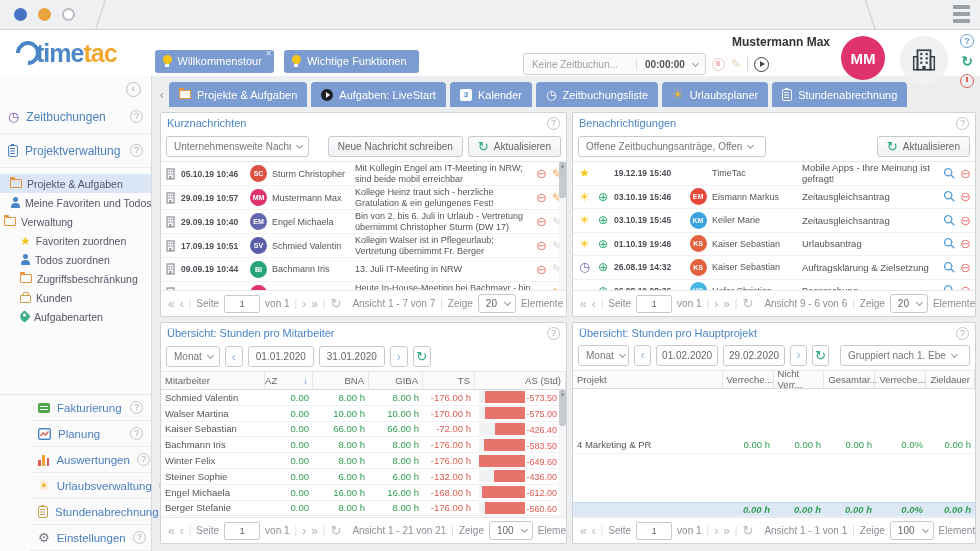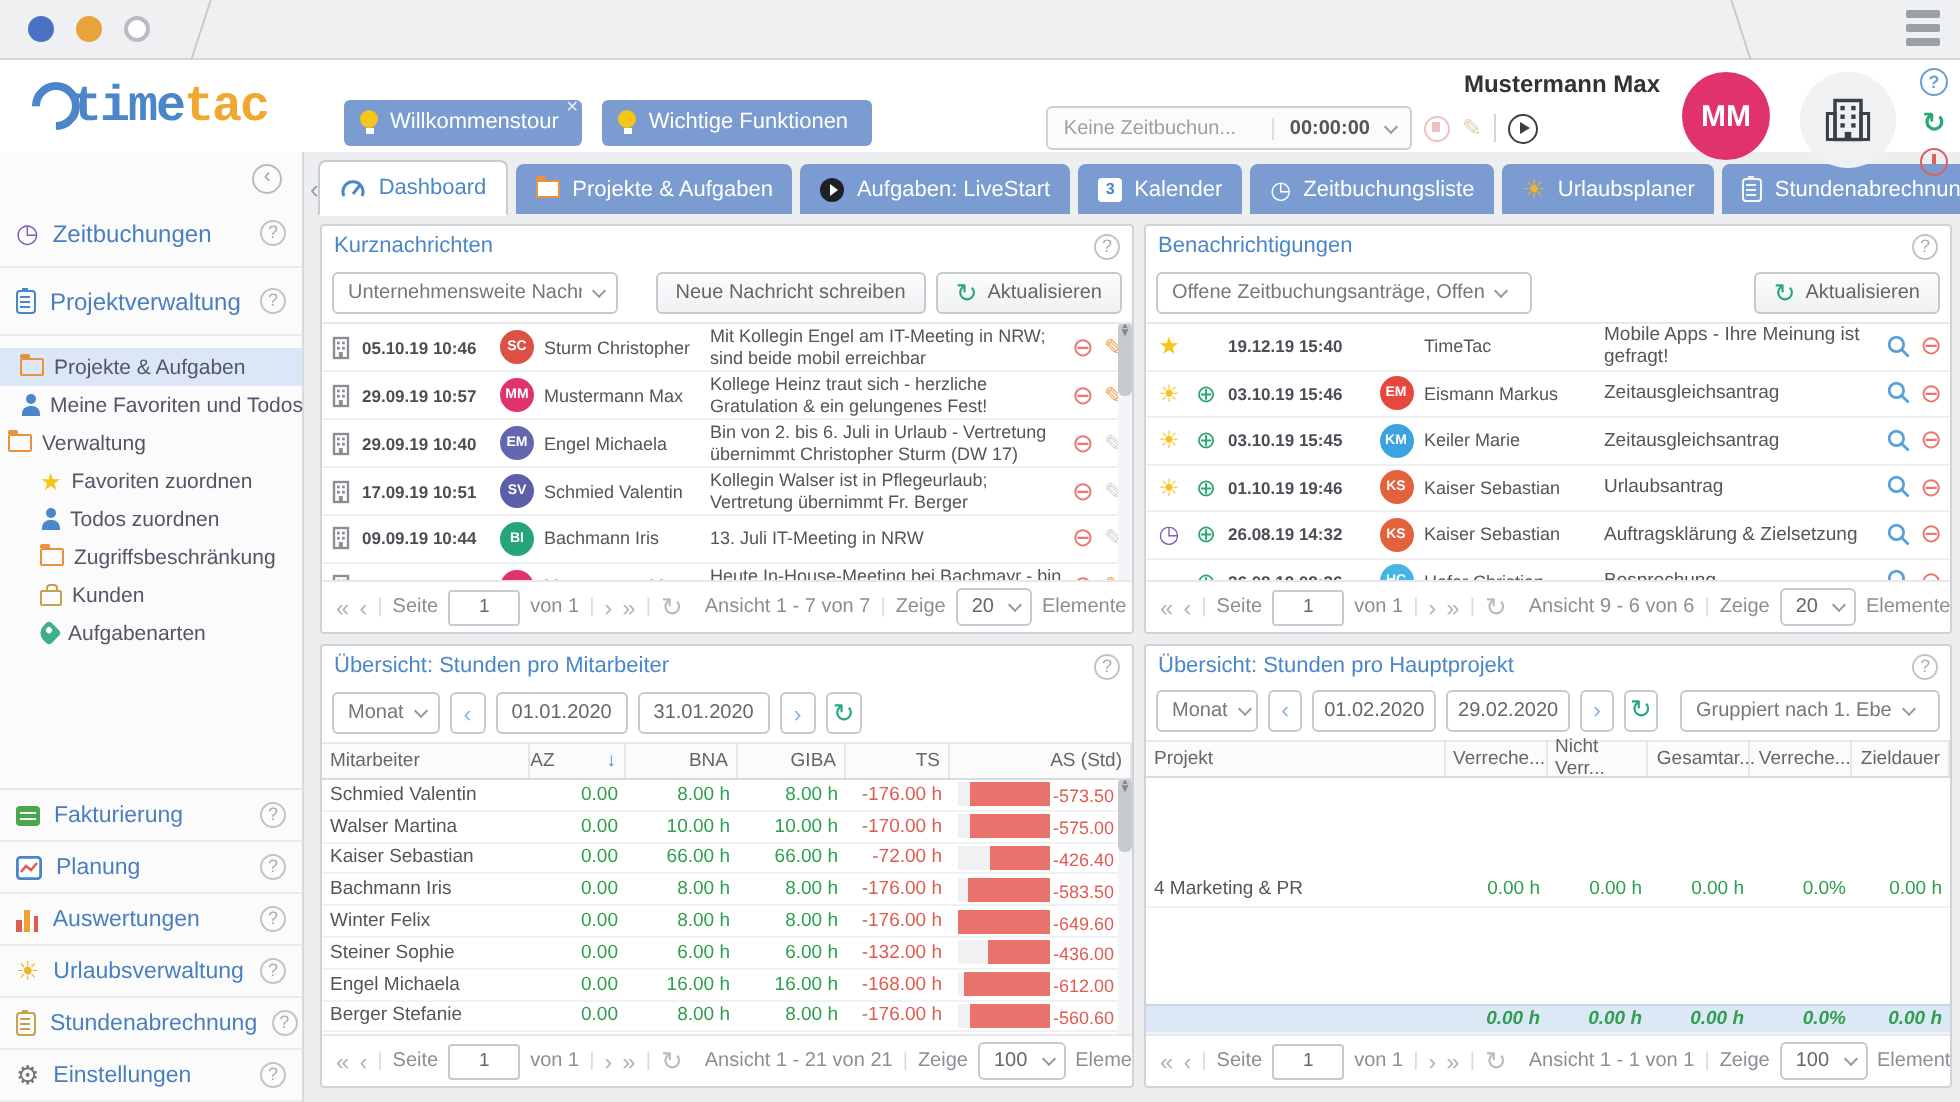--- a/index.html
+++ b/index.html
@@ -14,21 +14,21 @@
   .light.yellow { background:#e8a33d; }
   .light.white { background:#fff; border:2px solid #b8bcc2; }
   .slant { position:absolute; top:0; height:30px; width:1px; background:#c7cacd; }
   .slant.l { left:100px; transform:skewX(-18deg); }
   .slant.r { left:870px; transform:skewX(18deg); }
   .burger { position:absolute; right:10px; top:5px; display:flex; flex-direction:column; gap:3px; }
   .burger i { width:17px; height:4px; background:#9aa0a6; border-radius:1px; }
 
   
   .appheader { height:46px; background:#fff; position:relative; display:flex; align-items:center; z-index:20; }
-  .logo { margin-left:16px; display:flex; align-items:center; font-size:25px; font-weight:bold; letter-spacing:-1px;font-family:Liberation Mono, monospace; }
+  .logo { margin-left:16px; display:flex; align-items:center; font-size:25px; font-weight:bold; letter-spacing:-1px; }
   .logo-mark { width:24px; height:24px; border:4px solid #4a86c8; border-radius:50%; border-bottom-color:transparent; transform:rotate(45deg); margin-right:-4px; }
   .logo .t1 { color:#4a86c8; } .logo .t2 { color:#f0a830; }
   .banner-btns { margin-left:38px; display:flex; gap:10px; margin-top:16px; }
   .bbtn { background:#7b9cd0; color:#fff; border:none; border-radius:3px; height:23px; padding:0 12px 0 8px; font-size:11px; display:flex; align-items:center; gap:6px; position:relative; cursor:pointer; font-family:inherit; }
   .bbtn .x { position:absolute; top:-1px; right:2px; font-size:8px; color:#e8eef8; }
   .bulb { width:9px; height:12px; display:inline-block; position:relative; }
   .bulb::before { content:''; position:absolute; top:0; left:0; width:9px; height:9px; border-radius:50%; background:#f5c518; }
   .bulb::after { content:''; position:absolute; bottom:0; left:2.5px; width:4px; height:3px; background:#fdfdfd; }
   .user-name { position:absolute; right:150px; top:5px; font-size:12px; font-weight:bold; color:#333; }
   .timerbox { position:absolute; right:211px; top:23px; display:flex; align-items:center; gap:6px; }
@@ -58,21 +58,21 @@
   .collapse-btn { width:15px; height:15px; border:1.3px solid #b8bcc2; border-radius:50%; color:#9aa0a6; font-size:10px; line-height:12px; text-align:center; }
   .sect { display:flex; align-items:center; gap:7px; height:34px; padding:0 8px; border-bottom:1px solid #ececef; color:#4a7fbf; font-size:12px; }
   .sect .q { margin-left:auto; }
   .q { width:13px; height:13px; border:1.2px solid #c0c4ca; border-radius:50%; color:#a8adb4; font-size:9px; line-height:11px; text-align:center; flex:none; }
   .subitems { padding:6px 0 0 0; font-size:10.5px; color:#556; }
   .subitem { display:flex; align-items:center; gap:5px; height:19px; padding-left:10px; white-space:nowrap; }
   .subitem.l0 { padding-left:4px; }
   .subitem.l2 { padding-left:20px; }
   .subitem.selected { background:#dbe7f6; }
   .spacer { flex:1; }
-  .bottomsects { border-top:1px solid #e4e6e9; }
+  .bottomsects { border-top:1px solid #e4e6e9;padding-left:30px; }
   .bsect { display:flex; align-items:center; gap:7px; height:26px; padding:0 8px; border-bottom:1px solid #ececef; color:#4a7fbf; font-size:11.5px; }
   .bsect .q { margin-left:auto; }
 
   
   .g { font-style:normal; }
   .i-clock { color:#7a5fb5; font-size:13px; }
   .i-clip { width:10px; height:12px; border:1.5px solid currentColor; border-radius:2px; position:relative; flex:none; }
   .i-clip::before { content:''; position:absolute; top:-2px; left:2px; width:3px; height:2px; background:currentColor; }
   .i-clip::after { content:''; position:absolute; top:2px; left:1px; width:5px; height:1.2px; background:currentColor; box-shadow:0 2.5px 0 currentColor, 0 5px 0 currentColor; }
   .i-folder { width:12px; height:9px; border:1.5px solid #e8923c; border-radius:1px; position:relative; flex:none; }
@@ -329,27 +329,20 @@
         <span>Einstellungen</span>
         <span class="q">?</span>
       </div>
     </div>
   </div>
 
   <div class="content">
 
     <div class="tabstrip">
       <span class="tab-arrow">‹</span>
-      <div class="tab active">
-        <svg class="i-speed" width="13" height="12" viewBox="0 0 13 12">
-          <path d="M2 10 A5 5 0 1 1 11 10" fill="none" stroke="#4a86c8" stroke-width="1.5"></path>
-          <line x1="6.5" y1="9" x2="10" y2="4.5" stroke="#4a86c8" stroke-width="1.5"></line>
-        </svg>
-        <span>Dashboard</span>
-      </div>
       <div class="tab">
         <i class="i-folder" style="background:#fff"></i>
         <span>Projekte &amp; Aufgaben</span>
       </div>
       <div class="tab">
         <i class="i-playtab"></i>
         <span>Aufgaben: LiveStart</span>
       </div>
       <div class="tab">
         <span class="i-cal">3</span>

